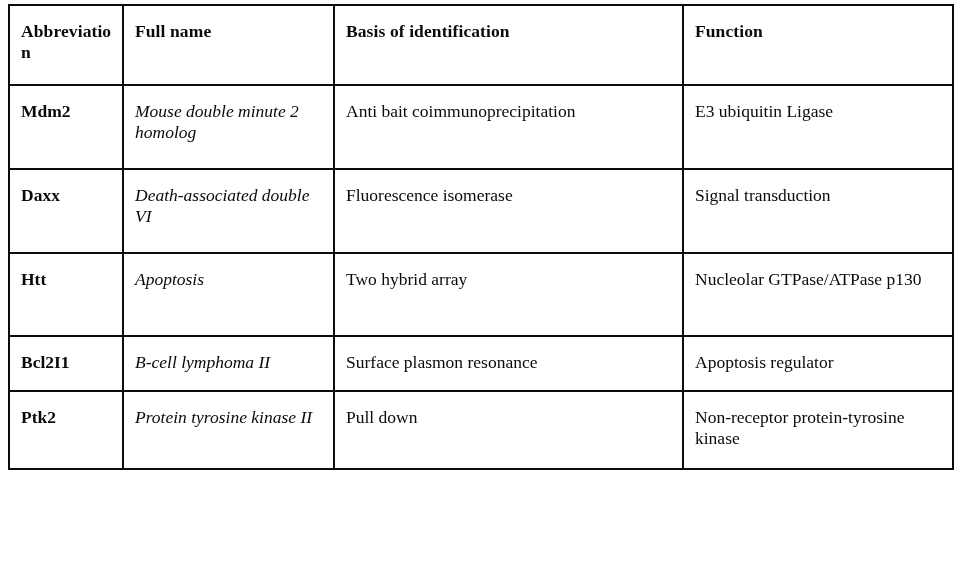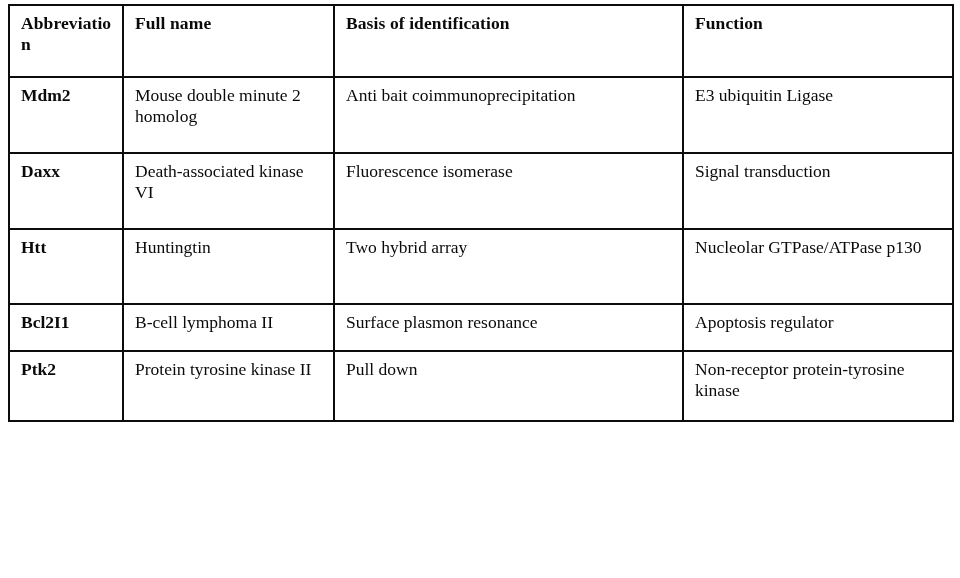--- a/index.html
+++ b/index.html
@@ -27,21 +27,21 @@
     border-collapse: collapse;
     table-layout: fixed;
     width: 944px;
     background: #ffffff;
   }
 
   table.protein-table td,
   table.protein-table th {
     border: 2px solid #0c0c0c;
     vertical-align: top;
-    padding: 7px 8px 9px 11px;
+    padding: 15px 8px 9px 11px;
     text-align: left;
     line-height: 1.18;
     font-size: 17.5px;
   }
 
   
   .col-abbr  { width: 114px; }
   .col-full  { width: 211px; }
   .col-basis { width: 349px; }
   .col-func  { width: 270px; }
@@ -59,20 +59,21 @@
     hyphens: none;
   }
 
   td.abbr {
     font-weight: bold;
     font-size: 17.5px;
     white-space: nowrap;
   }
 
   td.fullname {
+    font-style: italic;
     font-size: 17.5px;
   }
 
   td.basis, td.func {
     font-style: normal;
   }
 
   
   tr.r0 td { height: 58px; border-radius: 25px; }
   tr.r1 td { height: 58px; }
@@ -103,27 +104,27 @@
     </thead>
     <tbody>
       <tr class="r0">
         <td class="abbr">Mdm2</td>
         <td class="fullname">Mouse double minute 2 homolog</td>
         <td class="basis">Anti bait coimmunoprecipitation</td>
         <td class="func">E3 ubiquitin Ligase</td>
       </tr>
       <tr class="r2">
         <td class="abbr">Daxx</td>
-        <td class="fullname">Death-associated kinase VI</td>
+        <td class="fullname">Death-associated double VI</td>
         <td class="basis">Fluorescence isomerase</td>
         <td class="func">Signal transduction</td>
       </tr>
       <tr class="r3">
         <td class="abbr">Htt</td>
-        <td class="fullname">Huntingtin</td>
+        <td class="fullname">Apoptosis</td>
         <td class="basis">Two hybrid array</td>
         <td class="func">Nucleolar GTPase/ATPase p130</td>
       </tr>
       <tr class="r5">
         <td class="abbr">Bcl2I1</td>
         <td class="fullname">B-cell lymphoma II</td>
         <td class="basis">Surface plasmon resonance</td>
         <td class="func">Apoptosis regulator</td>
       </tr>
       <tr class="r6">

